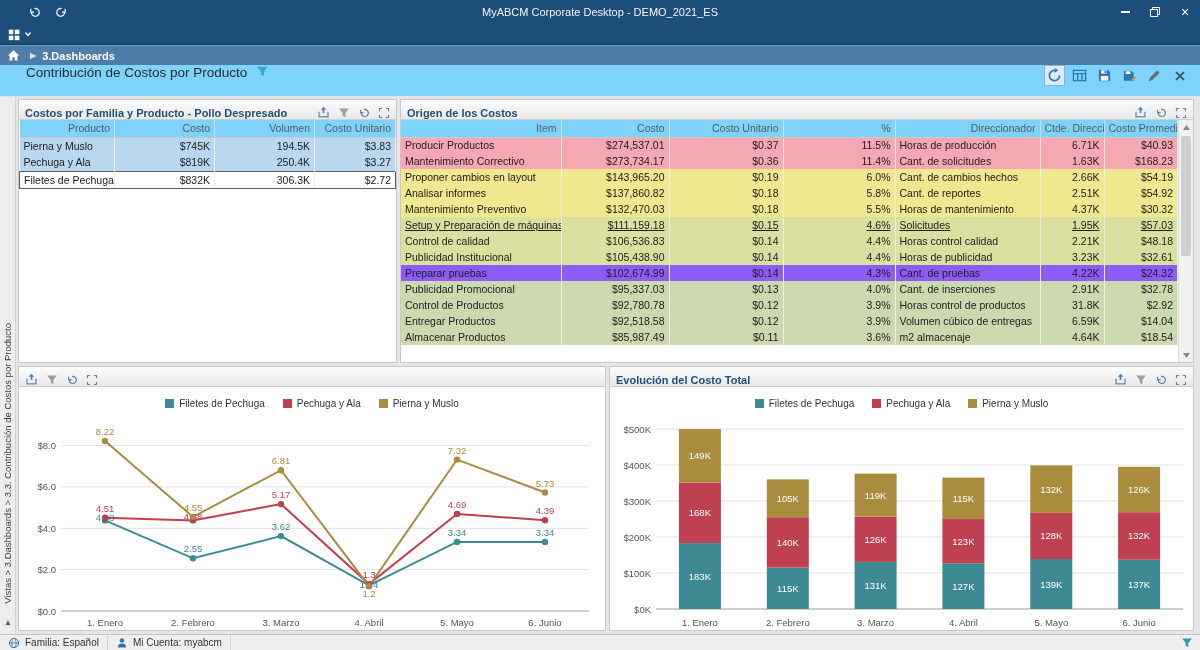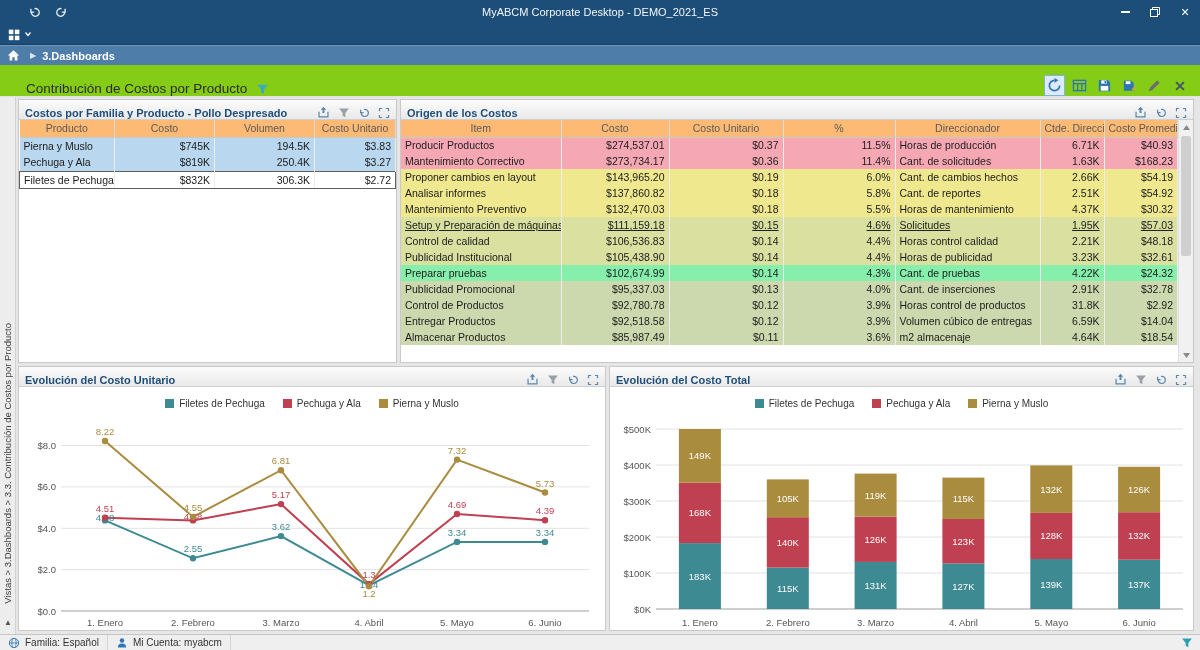--- a/index.html
+++ b/index.html
@@ -19,21 +19,21 @@
   .toolbar2{position:absolute;left:0;top:24px;right:0;height:21px;background:#1c4e79;display:flex;align-items:center;padding-left:8px;border-bottom:1px solid #163f63}
   .appmenu{display:flex;align-items:center;gap:3px;color:#fff;cursor:pointer}
 
   
   .breadcrumb{position:absolute;left:0;top:45px;right:0;height:20px;background:#4f7da9;display:flex;align-items:center;color:#fff;padding-left:7px;border-top:1px solid #6d97bd}
   .bc-home{display:flex;align-items:center;margin-right:10px;cursor:pointer}
   .bc-arrow{font-size:8px;margin-right:6px;color:#dce8f2}
   .bc-item{font-size:11px;font-weight:bold;cursor:pointer}
 
   
-  .pageheader{position:absolute;left:0;top:65px;right:0;height:32px;background:#84cc16;display:flex;align-items:flex-end;border-bottom:1px solid #e3e3e3}
+  .pageheader{position:absolute;left:0;top:65px;right:0;height:32px;background:#7dd3fc;display:flex;align-items:flex-start;border-bottom:1px solid #e3e3e3}
   .pagetitle{font-size:13.5px;font-weight:normal;color:#2b2b2b;margin-left:26px}
   .pg-filter{display:flex;margin-left:9px;color:#3fa9c0;cursor:pointer}
   .ph-actions{margin-left:auto;display:flex;gap:4px;padding-right:10px}
   .hbtn{width:21px;height:21px;display:flex;align-items:center;justify-content:center;color:#2e75b6;cursor:pointer;border:1px solid transparent}
   .hbtn.active{background:#dceafb;border:1px solid #7eb3e0}
   .hbtn.c-gray{color:#6d6d6d}
   .hbtn.c-dark{color:#44546a}
 
   
   .contentbg{position:absolute;left:16px;top:97px;right:0;bottom:16px;background:#e6e6e6}
@@ -50,21 +50,21 @@
 
   .phead{height:20px;display:flex;align-items:flex-end;padding:0 6px;background:linear-gradient(#fcfcfc,#e9e9e9);border-bottom:1px solid #cfcfcf}
   .ptitle{flex:1;font-size:11px;font-weight:bold;color:#1f4e79;white-space:nowrap;overflow:hidden}
   .ph-icons{display:flex;gap:8px;align-items:center}
   .pic{display:flex;color:#5b87ad;cursor:pointer}
   .pic.dim{color:#99a1a6}
   .pbody{position:relative;height:calc(100% - 20px);overflow:hidden}
 
   
   table.grid{border-collapse:collapse;width:100%;table-layout:fixed;font-size:10.5px}
-  .grid th{height:17px;background:#fdba74;color:#5a5a5a;font-weight:normal;text-align:center;padding:0 4px;border-right:1px solid #dcdcdc;border-bottom:1px solid #c9c9c9;overflow:hidden;white-space:nowrap}
+  .grid th{height:17px;background:#7dd3fc;color:#5a5a5a;font-weight:normal;text-align:right;padding:0 4px;border-right:1px solid #dcdcdc;border-bottom:1px solid #c9c9c9;overflow:hidden;white-space:nowrap}
   .grid td{height:16px;padding:0 4px;border-right:1px solid rgba(0,0,0,.07);overflow:hidden;white-space:nowrap;color:#1c1c1c}
   .fam td{height:17px}
   td.num{text-align:right}
   .pr34{padding-right:34px}.pr32{padding-right:32px}.pr14{padding-right:14px}
   .pr6{padding-right:6px}.pr45{padding-right:45px}.pr18{padding-right:18px}
   .grid tr.focused td{border-top:1px solid #5f5f5f;border-bottom:1px solid #5f5f5f}
   .grid tr.focused td:first-child{border-left:1px solid #5f5f5f}
   .grid tr.focused td:last-child{border-right:1px solid #5f5f5f}
   .tablewrap{margin-right:15px}
 
@@ -450,21 +450,21 @@
               </tr>
               <tr style="background: rgb(217, 224, 160);">
                 <td class="">Publicidad Institucional</td>
                 <td class="num pr6">$105,438.90</td>
                 <td class="num pr45">$0.14</td>
                 <td class="num pr45">4.4%</td>
                 <td class="">Horas de publicidad</td>
                 <td class="num pr6">3.23K</td>
                 <td class="num pr18">$32.61</td>
               </tr>
-              <tr style="background: #86efac;">
+              <tr style="background: #8b5cf6;">
                 <td class="">Preparar pruebas</td>
                 <td class="num pr6">$102,674.99</td>
                 <td class="num pr45">$0.14</td>
                 <td class="num pr45">4.3%</td>
                 <td class="">Cant. de pruebas</td>
                 <td class="num pr6">4.22K</td>
                 <td class="num pr18">$24.32</td>
               </tr>
               <tr style="background: rgb(204, 216, 173);">
                 <td class="">Publicidad Promocional</td>
@@ -516,21 +516,20 @@
             <svg width="9" height="9">
               <use href="#i-tri-down"></use>
             </svg>
           </span>
       </div>
     </div>
   </section>
 
   <section class="panel p-bl">
     <div class="phead">
-      <span class="ptitle">Evolución del Costo Unitario</span>
       <span class="ph-icons">
         <span class="pic">
             <svg width="13" height="13">
               <use href="#i-export"></use>
             </svg>
           </span>
         <span class="pic dim">
             <svg width="12" height="12">
               <use href="#i-funnel"></use>
             </svg>

